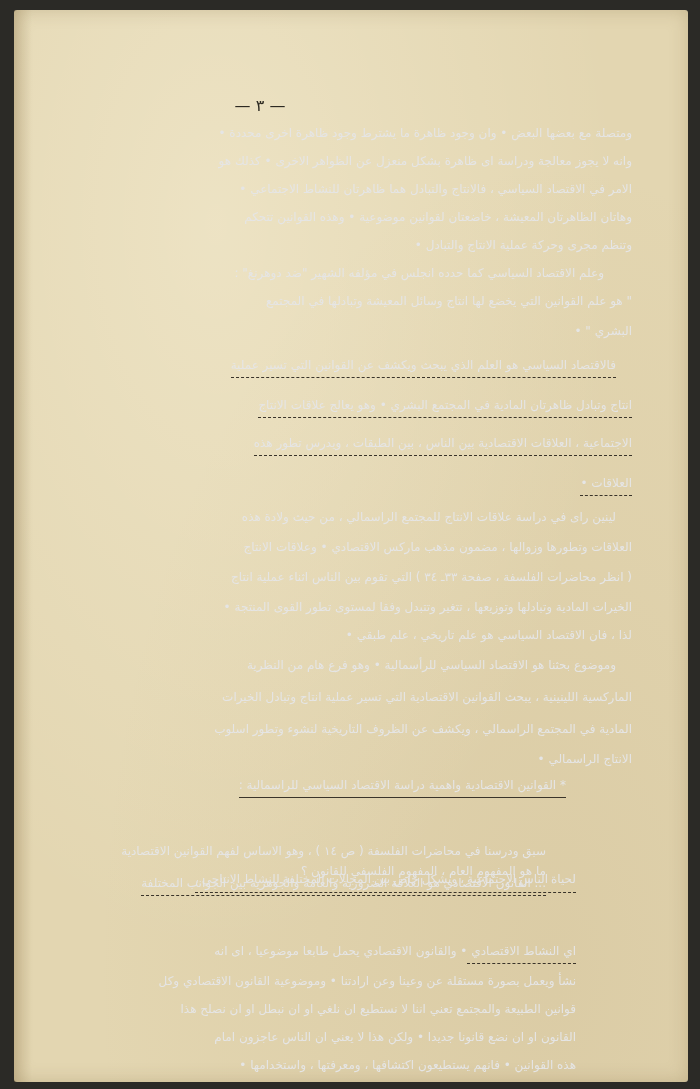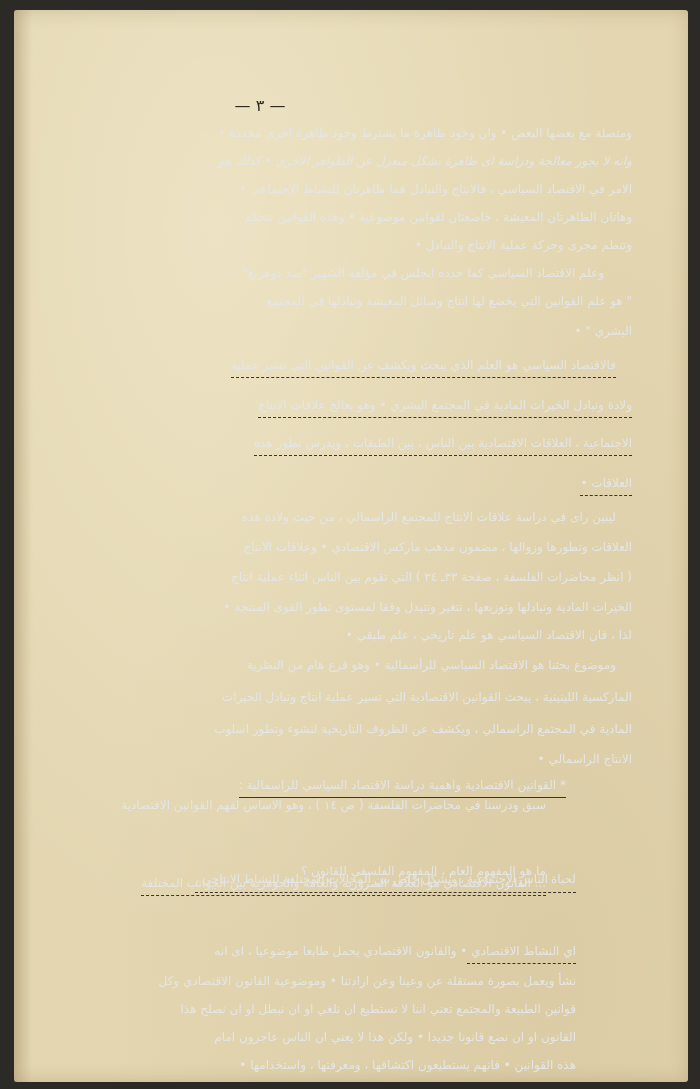--- a/index.html
+++ b/index.html
@@ -32,43 +32,43 @@
 </head>
 <body>
 
 <div class="paper"></div>
 <div class="edge-shadow"></div>
 
 <div class="page-number">— ٣ —</div>
 
 <div id="lines">
     <div class="line" style="right: 68px; top: 126px;">ومتصلة مع بعضها البعض • وان وجود ظاهرة ما يشترط وجود ظاهرة اخرى محددة •</div>
-    <div class="line" style="right: 68px; top: 154px; font-style: italic;">وانه لا يجوز معالجة ودراسة اى ظاهرة بشكل منعزل عن الظواهر الاخرى • كذلك هو</div>
+    <div class="line" style="right: 68px; top: 154px;">وانه لا يجوز معالجة ودراسة اى ظاهرة بشكل منعزل عن الظواهر الاخرى • كذلك هو</div>
     <div class="line" style="right: 68px; top: 182px;">الامر في الاقتصاد السياسي ، فالانتاج والتبادل هما ظاهرتان للنشاط الاجتماعي •</div>
     <div class="line" style="right: 68px; top: 210px;">وهاتان الظاهرتان المعيشة ، خاضعتان لقوانين موضوعية • وهذه القوانين تتحكم</div>
     <div class="line" style="right: 68px; top: 238px;">وتنظم مجرى وحركة عملية الانتاج والتبادل •</div>
     <div class="line" style="right: 96px; top: 266px;">وعلم الاقتصاد السياسي كما حدده انجلس في مؤلفه الشهير "ضد دوهرنغ" :</div>
     <div class="line" style="right: 68px; top: 294px;">" هو علم القوانين التي يخضع لها انتاج وسائل المعيشة وتبادلها في المجتمع</div>
     <div class="line" style="right: 68px; top: 324px;">البشري " •</div>
     <div class="line ul-dash" style="right: 84px; top: 358px;">فالاقتصاد السياسي هو العلم الذي يبحث ويكشف عن القوانين التي تسير عملية</div>
-    <div class="line ul-dash" style="right: 68px; top: 398px;">ولادة وتبادل الخيرات المادية في المجتمع البشري • وهو يعالج علاقات الانتاج</div>
+    <div class="line ul-dash" style="right: 68px; top: 398px;">انتاج وتبادل ظاهرتان المادية في المجتمع البشري • وهو يعالج علاقات الانتاج</div>
     <div class="line ul-dash" style="right: 68px; top: 436px;">الاجتماعية ، العلاقات الاقتصادية بين الناس ، بين الطبقات ، ويدرس تطور هذه</div>
     <div class="line ul-dash" style="right: 68px; top: 476px;">العلاقات •</div>
     <div class="line" style="right: 84px; top: 510px;">لينين راى في دراسة علاقات الانتاج للمجتمع الراسمالي ، من حيث ولادة هذه</div>
     <div class="line" style="right: 68px; top: 540px;">العلاقات وتطورها وزوالها ، مضمون مذهب ماركس الاقتصادي • وعلاقات الانتاج</div>
     <div class="line" style="right: 68px; top: 570px;">( انظر محاضرات الفلسفة ، صفحة ٣٣ـ ٣٤ ) التي تقوم بين الناس اثناء عملية انتاج</div>
     <div class="line" style="right: 68px; top: 600px;">الخيرات المادية وتبادلها وتوزيعها ، تتغير وتتبدل وفقا لمستوى تطور القوى المنتجة •</div>
     <div class="line" style="right: 68px; top: 628px;">لذا ، فان الاقتصاد السياسي هو علم تاريخي ، علم طبقي •</div>
     <div class="line" style="right: 84px; top: 658px;">وموضوع بحثنا هو الاقتصاد السياسي للرأسمالية • وهو فرع هام من النظرية</div>
     <div class="line" style="right: 68px; top: 690px;">الماركسية اللينينية ، يبحث القوانين الاقتصادية التي تسير عملية انتاج وتبادل الخيرات</div>
     <div class="line" style="right: 68px; top: 722px;">المادية في المجتمع الراسمالي ، ويكشف عن الظروف التاريخية لنشوء وتطور اسلوب</div>
     <div class="line" style="right: 68px; top: 752px;">الانتاج الراسمالي •</div>
     <div class="line ul-solid" style="right: 134px; top: 778px;">* القوانين الاقتصادية واهمية دراسة الاقتصاد السياسي للراسمالية :</div>
     <div class="line" style="right: 154px; top: 864px;">ما هو المفهوم العام ، المفهوم الفلسفي للقانون ؟</div>
-    <div class="line" style="right: 154px; top: 798px; margin-left: 24px;">سبق ودرسنا في محاضرات الفلسفة ( ص ١٤ ) ، وهو الاساس لفهم القوانين الاقتصادية</div>
+    <div class="line" style="right: 154px; top: 844px; margin-left: 24px;">سبق ودرسنا في محاضرات الفلسفة ( ص ١٤ ) ، وهو الاساس لفهم القوانين الاقتصادية</div>
     <div class="line ul-dash" style="right: 154px; top: 876px;">... القانون الاقتصادي هو العلاقة الضرورية والعامة والجوهرية بين الجوانب المختلفة</div>
     <div class="line ul-dash" style="right: 124px; top: 872px; font-family: Liberation Serif, serif;">لحياة الناس الاجتماعية ، وبشكل خاص بين المجالات المختلفة للنشاط الانتاجي ،</div>
     <div class="line" style="right: 124px; top: 944px; margin-left: 41px;"><span class="ul-dash">اي النشاط الاقتصادي </span>• والقانون الاقتصادي يحمل طابعا موضوعيا ، اى انه</div>
     <div class="line" style="right: 124px; top: 974px;">نشأ ويعمل بصورة مستقلة عن وعينا وعن ارادتنا • وموضوعية القانون الاقتصادي وكل</div>
     <div class="line" style="right: 124px; top: 1002px;">قوانين الطبيعة والمجتمع تعني اننا لا نستطيع ان نلغي او ان نبطل او ان نصلح هذا</div>
     <div class="line" style="right: 124px; top: 1030px;">القانون او ان نضع قانونا جديدا • ولكن هذا لا يعني ان الناس عاجزون امام</div>
     <div class="line" style="right: 124px; top: 1058px;">هذه القوانين • فانهم يستطيعون اكتشافها ، ومعرفتها ، واستخدامها •</div>
   </div>
 
 </body></html>

